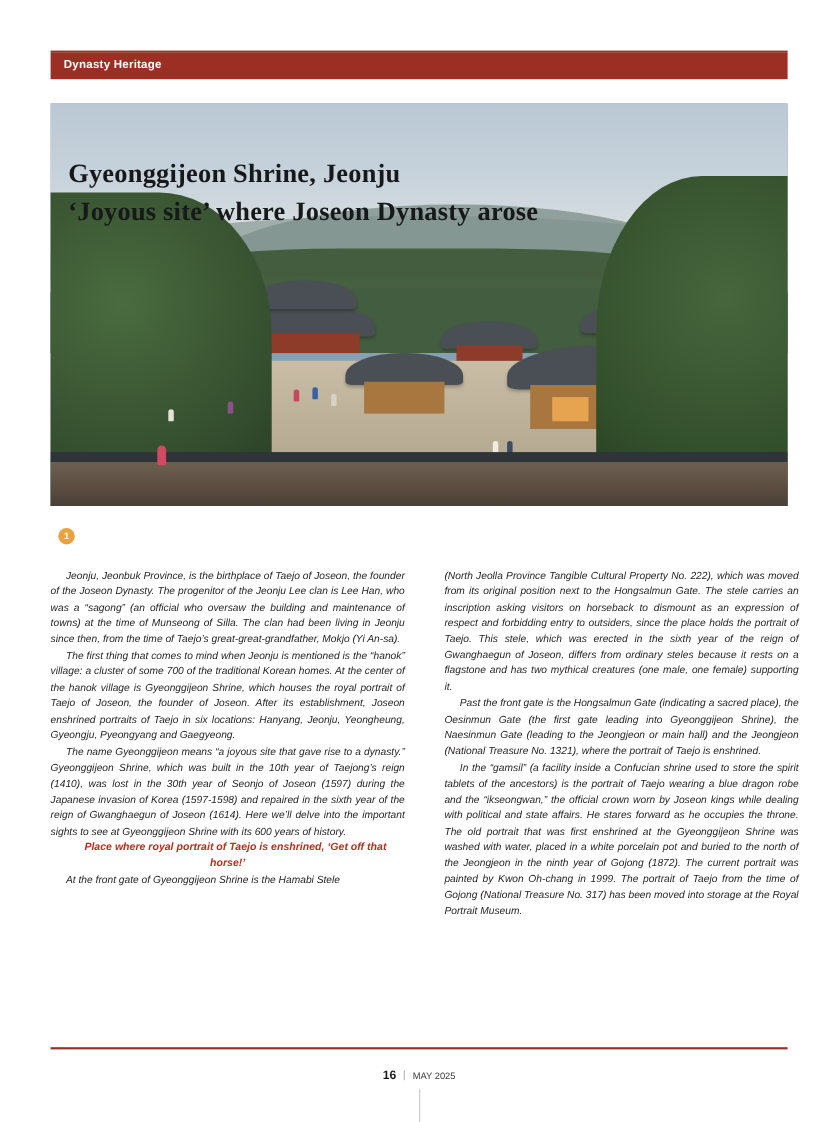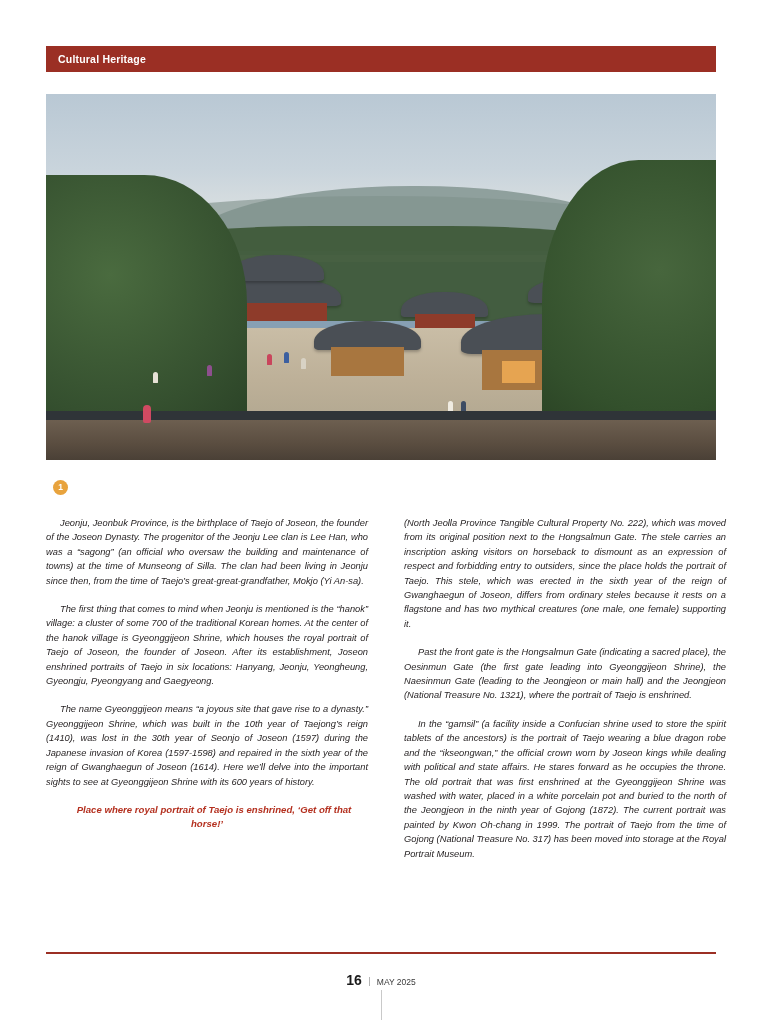--- a/index.html
+++ b/index.html
@@ -197,21 +197,21 @@
     text-align: justify;
     color: #231f20;
   }
   .col-left { left: 46px; }
   .col-right { left: 404px; }
   .col p {
     margin: 0 0 0 0;
     text-indent: 14px;
     font-style: italic;
   }
-  .col p + p { margin-top: 14px; }
+  .col p + p { margin-top: 1px; }
   .subhead {
     color: #b4301f;
     font-weight: bold;
     font-size: 9.6px;
     line-height: 14.2px;
     margin: 13px 0 6px 0;
     text-indent: 0;
     text-align: center;
   }
 
@@ -228,21 +228,21 @@
     position: absolute;
     left: 0;
     top: 972px;
     width: 762px;
     text-align: center;
     font-size: 8.5px;
     color: #3a3a3a;
   }
   .footer .pg {
     font-weight: bold;
-    font-size: 14px;
+    font-size: 11px;
     color: #1a1a1a;
     margin-right: 7px;
   }
   .footer .sep {
     display: inline-block;
     width: 1px;
     height: 9px;
     background: #b5b5b5;
     vertical-align: -1px;
     margin-right: 7px;
@@ -256,21 +256,21 @@
     background: #c9c9c9;
   }
 </style>
 </head>
 <body>
 
 <div class="page">
 
   <div class="header-rule"></div>
   <div class="section-tab"></div>
-  <div class="section-tab-label">Cultural Heritage</div>
+  <div class="section-tab-label">Dynasty Heritage</div>
 
   <div class="hero">
     <div class="sky"></div>
     <div class="ridge1"></div>
     <div class="ridge2"></div>
     <div class="trees-back"></div>
     <div class="ground"></div>
 
     <div class="roof" style="left:25%;top:50%;width:19%;height:8%;"></div>
     <div class="wallbox" style="left:27%;top:57%;width:15%;height:5%;"></div>
@@ -304,27 +304,30 @@
 
     <div class="wall-top"></div>
     <div class="wall"></div>
 
     <div class="person" style="left:14.5%;top:85%;width:8px;height:18px;background:#d04a62;border-radius:4px 4px 2px 2px;"></div>
   </div>
 
   <div class="hero-badge">1</div>
 
   <div class="hero-title">
+    <div class="l1">Gyeonggijeon Shrine, Jeonju</div>
+    <div class="l2">‘Joyous site’ where Joseon Dynasty arose</div>
   </div>
 
   <div class="col col-left">
     <p>Jeonju, Jeonbuk Province, is the birthplace of Taejo of Joseon, the founder of the Joseon Dynasty. The progenitor of the Jeonju Lee clan is Lee Han, who was a “sagong” (an official who oversaw the building and maintenance of towns) at the time of Munseong of Silla. The clan had been living in Jeonju since then, from the time of Taejo’s great-great-grandfather, Mokjo (Yi An-sa).</p>
     <p>The first thing that comes to mind when Jeonju is mentioned is the “hanok” village: a cluster of some 700 of the traditional Korean homes. At the center of the hanok village is Gyeonggijeon Shrine, which houses the royal portrait of Taejo of Joseon, the founder of Joseon. After its establishment, Joseon enshrined portraits of Taejo in six locations: Hanyang, Jeonju, Yeongheung, Gyeongju, Pyeongyang and Gaegyeong.</p>
     <p>The name Gyeonggijeon means “a joyous site that gave rise to a dynasty.” Gyeonggijeon Shrine, which was built in the 10th year of Taejong’s reign (1410), was lost in the 30th year of Seonjo of Joseon (1597) during the Japanese invasion of Korea (1597-1598) and repaired in the sixth year of the reign of Gwanghaegun of Joseon (1614). Here we’ll delve into the important sights to see at Gyeonggijeon Shrine with its 600 years of history.</p>
     <p class="subhead">Place where royal portrait of Taejo is enshrined, ‘Get off that horse!’</p>
+    <p>At the front gate of Gyeonggijeon Shrine is the Hamabi Stele</p>
   </div>
 
   <div class="col col-right">
     <p style="text-indent:0;">(North Jeolla Province Tangible Cultural Property No. 222), which was moved from its original position next to the Hongsalmun Gate. The stele carries an inscription asking visitors on horseback to dismount as an expression of respect and forbidding entry to outsiders, since the place holds the portrait of Taejo. This stele, which was erected in the sixth year of the reign of Gwanghaegun of Joseon, differs from ordinary steles because it rests on a flagstone and has two mythical creatures (one male, one female) supporting it.</p>
     <p>Past the front gate is the Hongsalmun Gate (indicating a sacred place), the Oesinmun Gate (the first gate leading into Gyeonggijeon Shrine), the Naesinmun Gate (leading to the Jeongjeon or main hall) and the Jeongjeon (National Treasure No. 1321), where the portrait of Taejo is enshrined.</p>
     <p>In the “gamsil” (a facility inside a Confucian shrine used to store the spirit tablets of the ancestors) is the portrait of Taejo wearing a blue dragon robe and the “ikseongwan,” the official crown worn by Joseon kings while dealing with political and state affairs. He stares forward as he occupies the throne. The old portrait that was first enshrined at the Gyeonggijeon Shrine was washed with water, placed in a white porcelain pot and buried to the north of the Jeongjeon in the ninth year of Gojong (1872). The current portrait was painted by Kwon Oh-chang in 1999. The portrait of Taejo from the time of Gojong (National Treasure No. 317) has been moved into storage at the Royal Portrait Museum.</p>
   </div>
 
   <div class="footer-rule"></div>
   <div class="footer">

